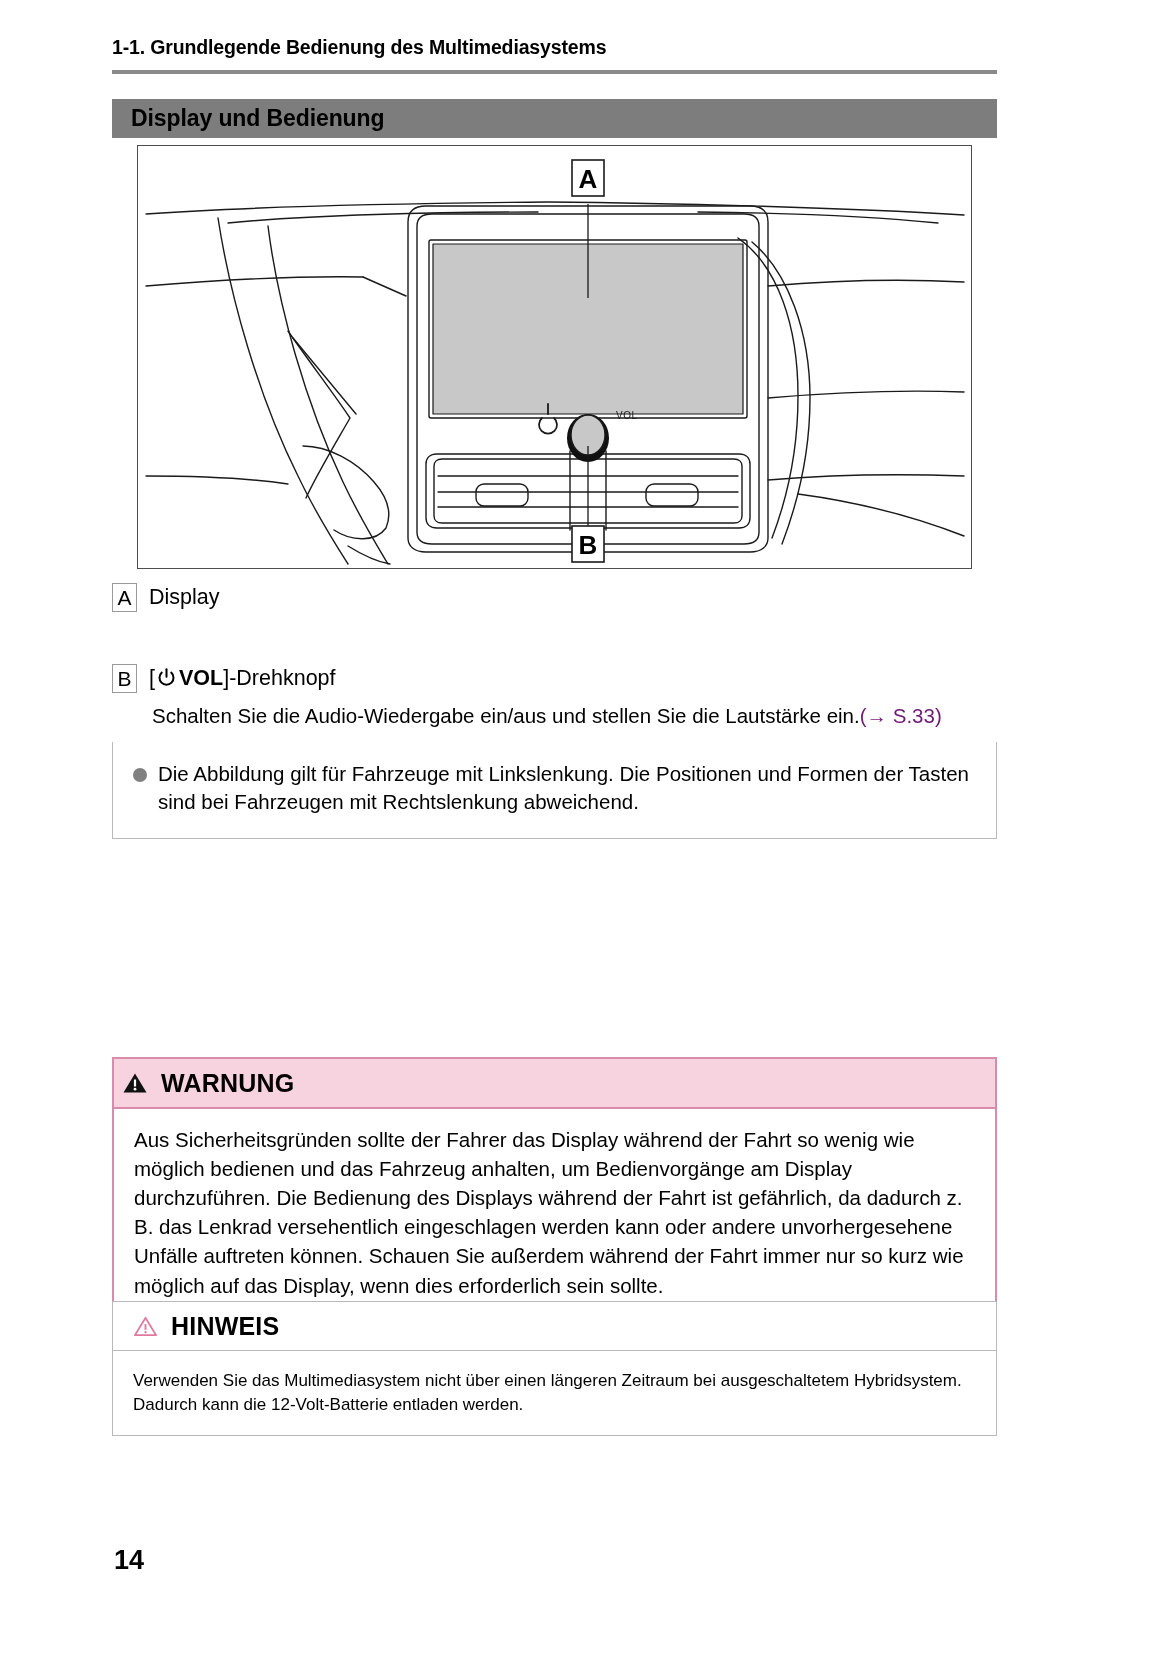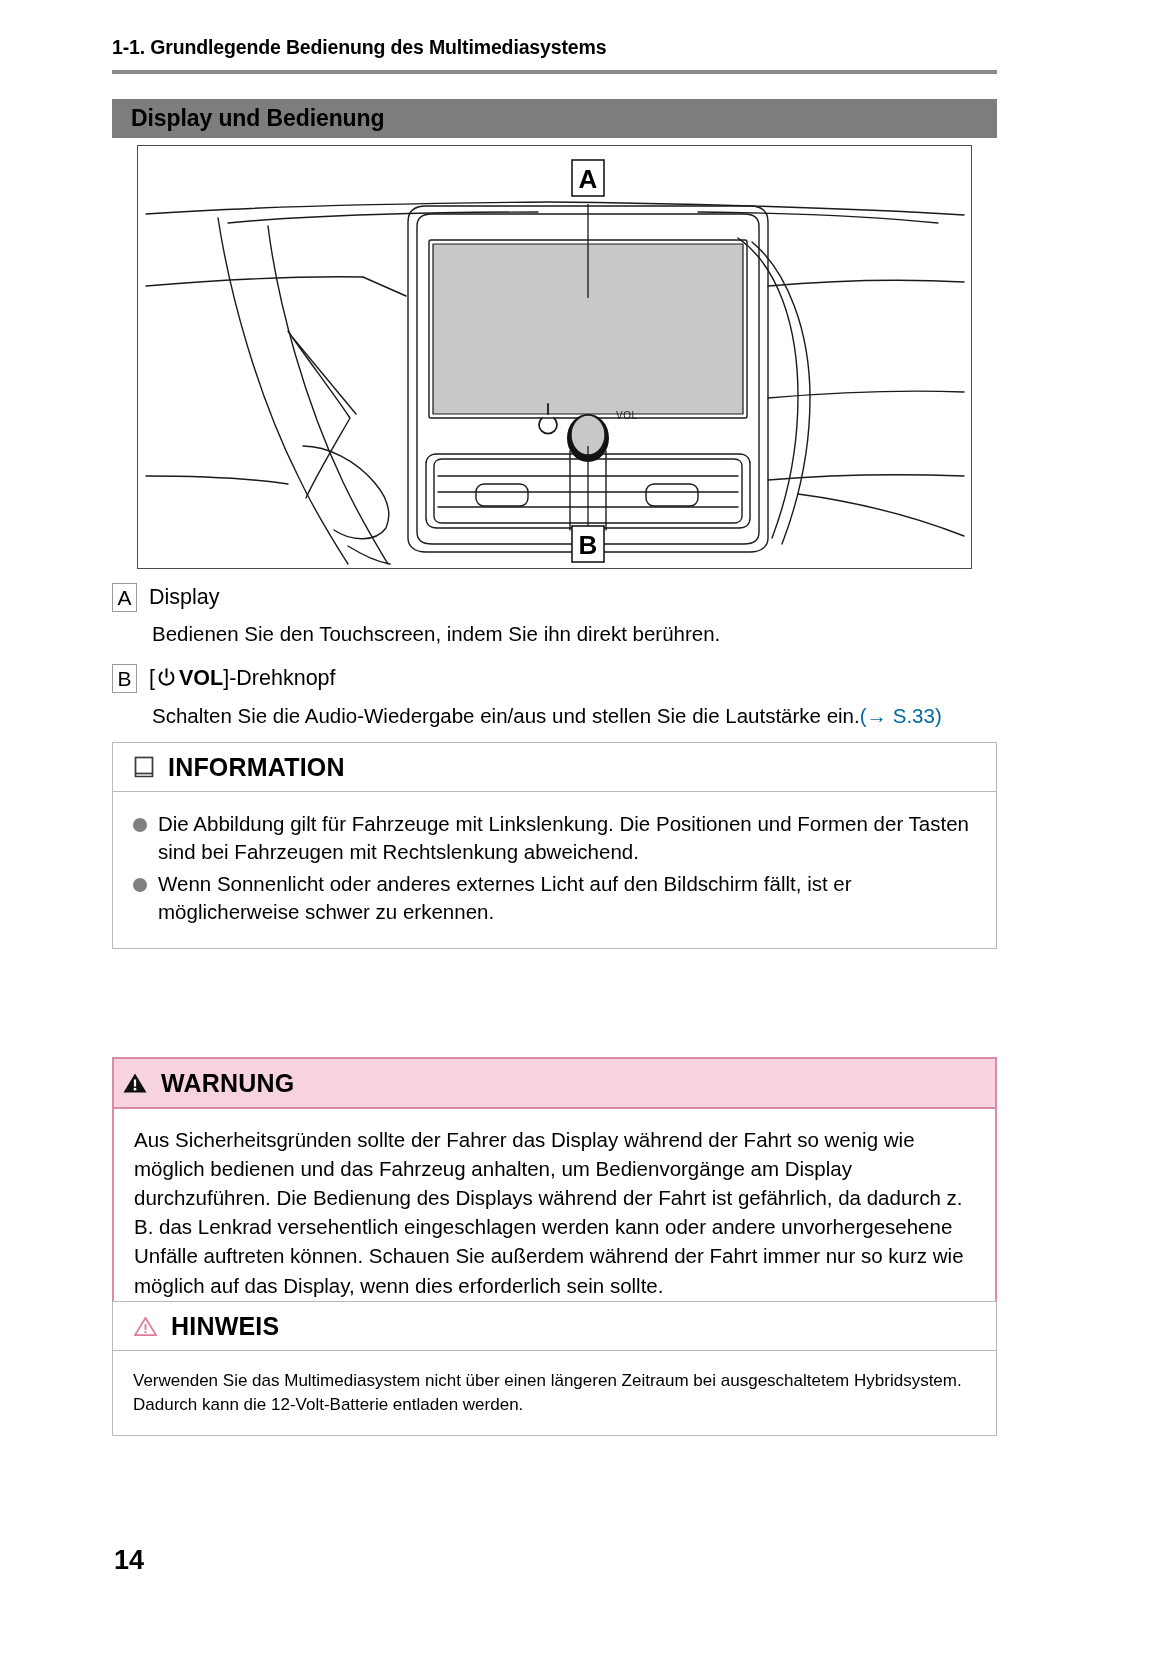--- a/index.html
+++ b/index.html
@@ -104,21 +104,21 @@
     left: 152px;
     font-size: 20.5px;
     line-height: 1.35;
   }
   .pwr {
     display: inline-block;
     vertical-align: -3px;
     margin: 0 2px 0 1px;
   }
   .bold { font-weight: bold; }
-  .link { color: #0369a1; text-align: center; }
+  .link { color: #701a75; text-align: center; }
 
   
   .box {
     position: absolute;
     left: 112px;
     width: 885px;
     box-sizing: border-box;
     background: #ffffff;
   }
   .box-header {
@@ -280,51 +280,37 @@
         <rect x="434" y="380" width="32" height="36" fill="#ffffff" stroke="#1a1a1a" stroke-width="1.6"></rect>
         <text x="450" y="408" text-anchor="middle" font-family="Liberation Sans, sans-serif" font-size="26" font-weight="bold" fill="#000">B</text>
       </g>
     </svg>
   </div>
 
   <div class="callout" style="top:583px;">
     <span class="badge">A</span>
     <span class="callout-label">Display</span>
   </div>
-  <div class="callout-body" style="top:620px;">Bedienen Sie den Touchscreen, indem Sie ihn direkt berühren.</div>
 
   <div class="callout" style="top:664px;">
     <span class="badge">B</span>
     <span class="callout-label"><span>[</span><svg class="pwr" width="21" height="21" viewBox="0 0 24 24">
           <g fill="none" stroke="#000" stroke-width="2.3" stroke-linecap="round">
             <path d="M6.6 6.4 A 8 8 0 1 0 17.4 6.4"></path>
             <path d="M12 2.6 L 12 11"></path>
           </g>
         </svg><span class="bold">VOL</span><span>]-Drehknopf</span></span>
   </div>
   <div class="callout-body" style="top:702px;"><span>Schalten Sie die Audio-Wiedergabe ein/aus und stellen Sie die Lautstärke ein.</span><span class="link">(→ S.33)</span></div>
 
   <div class="box" style="top:742px;">
-    <div class="box-header info-header">
-      <svg width="22" height="24" viewBox="0 0 22 24">
-        <g fill="none" stroke="#3a3a3a" stroke-width="1.7">
-          <rect x="2.5" y="2.5" width="17" height="16"></rect>
-          <path d="M2.5 18.5 L 2.5 21.5 L 19.5 21.5 L 19.5 18.5"></path>
-        </g>
-      </svg>
-      <span class="hdr-text">INFORMATION</span>
-    </div>
     <div class="box-body">
       <div class="bullet-row">
         <span class="bullet-dot"></span>
         <span class="bullet-text">Die Abbildung gilt für Fahrzeuge mit Linkslenkung. Die Positionen und Formen der Tasten sind bei Fahrzeugen mit Rechtslenkung abweichend.</span>
-      </div>
-      <div class="bullet-row">
-        <span class="bullet-dot"></span>
-        <span class="bullet-text">Wenn Sonnenlicht oder anderes externes Licht auf den Bildschirm fällt, ist er möglicherweise schwer zu erkennen.</span>
       </div>
     </div>
   </div>
 
   <div class="box warn-box" style="top:1057px;">
     <div class="box-header warn-header">
       <svg width="26" height="24" viewBox="0 0 26 24">
         <path d="M13 2.5 L 24.5 21.5 L 1.5 21.5 Z" fill="#111111"></path>
         <rect x="11.9" y="8.5" width="2.2" height="7" fill="#ffffff"></rect>
         <circle cx="13" cy="18.2" r="1.4" fill="#ffffff"></circle>

